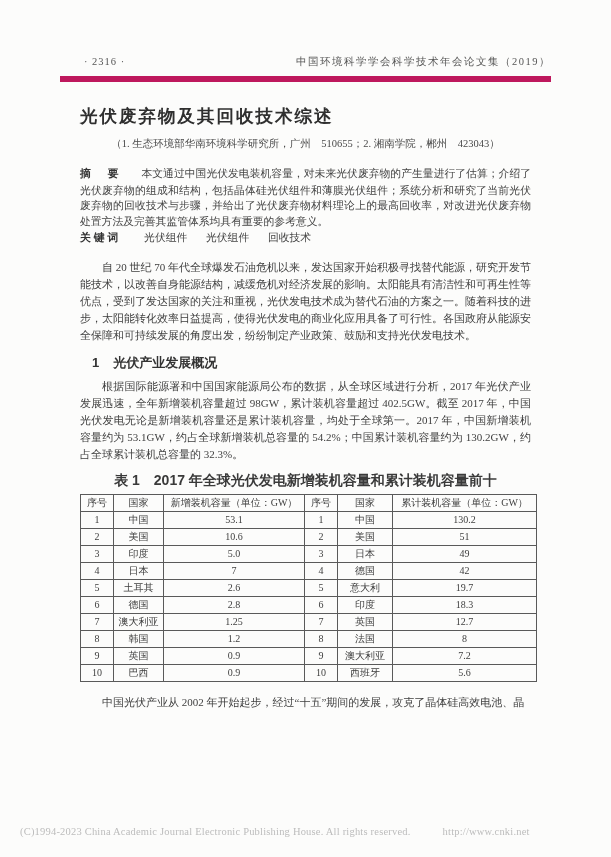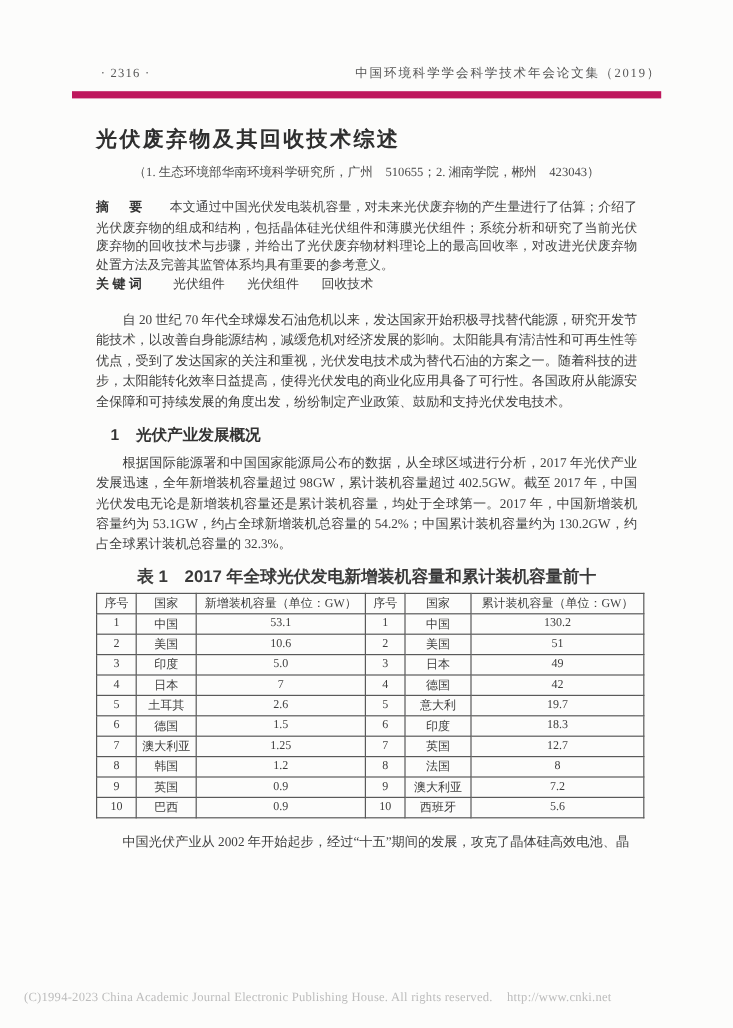--- a/index.html
+++ b/index.html
@@ -119,21 +119,21 @@
     padding:1px 2px;
     text-align:center;
     font-weight:normal;
     overflow:hidden; white-space:nowrap;
   }
   
   .page-footer {
     position:absolute;
     left:20px; right:20px; bottom:20px;
     display:flex;
-    gap:12px;
+    gap:32px;
     font-size:10.5px;
     color:#bcbcbc;
     letter-spacing:0.2px;
     margin-top:21px;
   }
 </style>
 </head>
 <body>
 
 <div class="page">
@@ -227,21 +227,21 @@
             <td>5</td>
             <td>土耳其</td>
             <td>2.6</td>
             <td>5</td>
             <td>意大利</td>
             <td>19.7</td>
           </tr>
           <tr>
             <td>6</td>
             <td>德国</td>
-            <td>1.5</td>
+            <td>2.8</td>
             <td>6</td>
             <td>印度</td>
             <td>18.3</td>
           </tr>
           <tr>
             <td>7</td>
             <td>澳大利亚</td>
             <td>1.25</td>
             <td>7</td>
             <td>英国</td>

